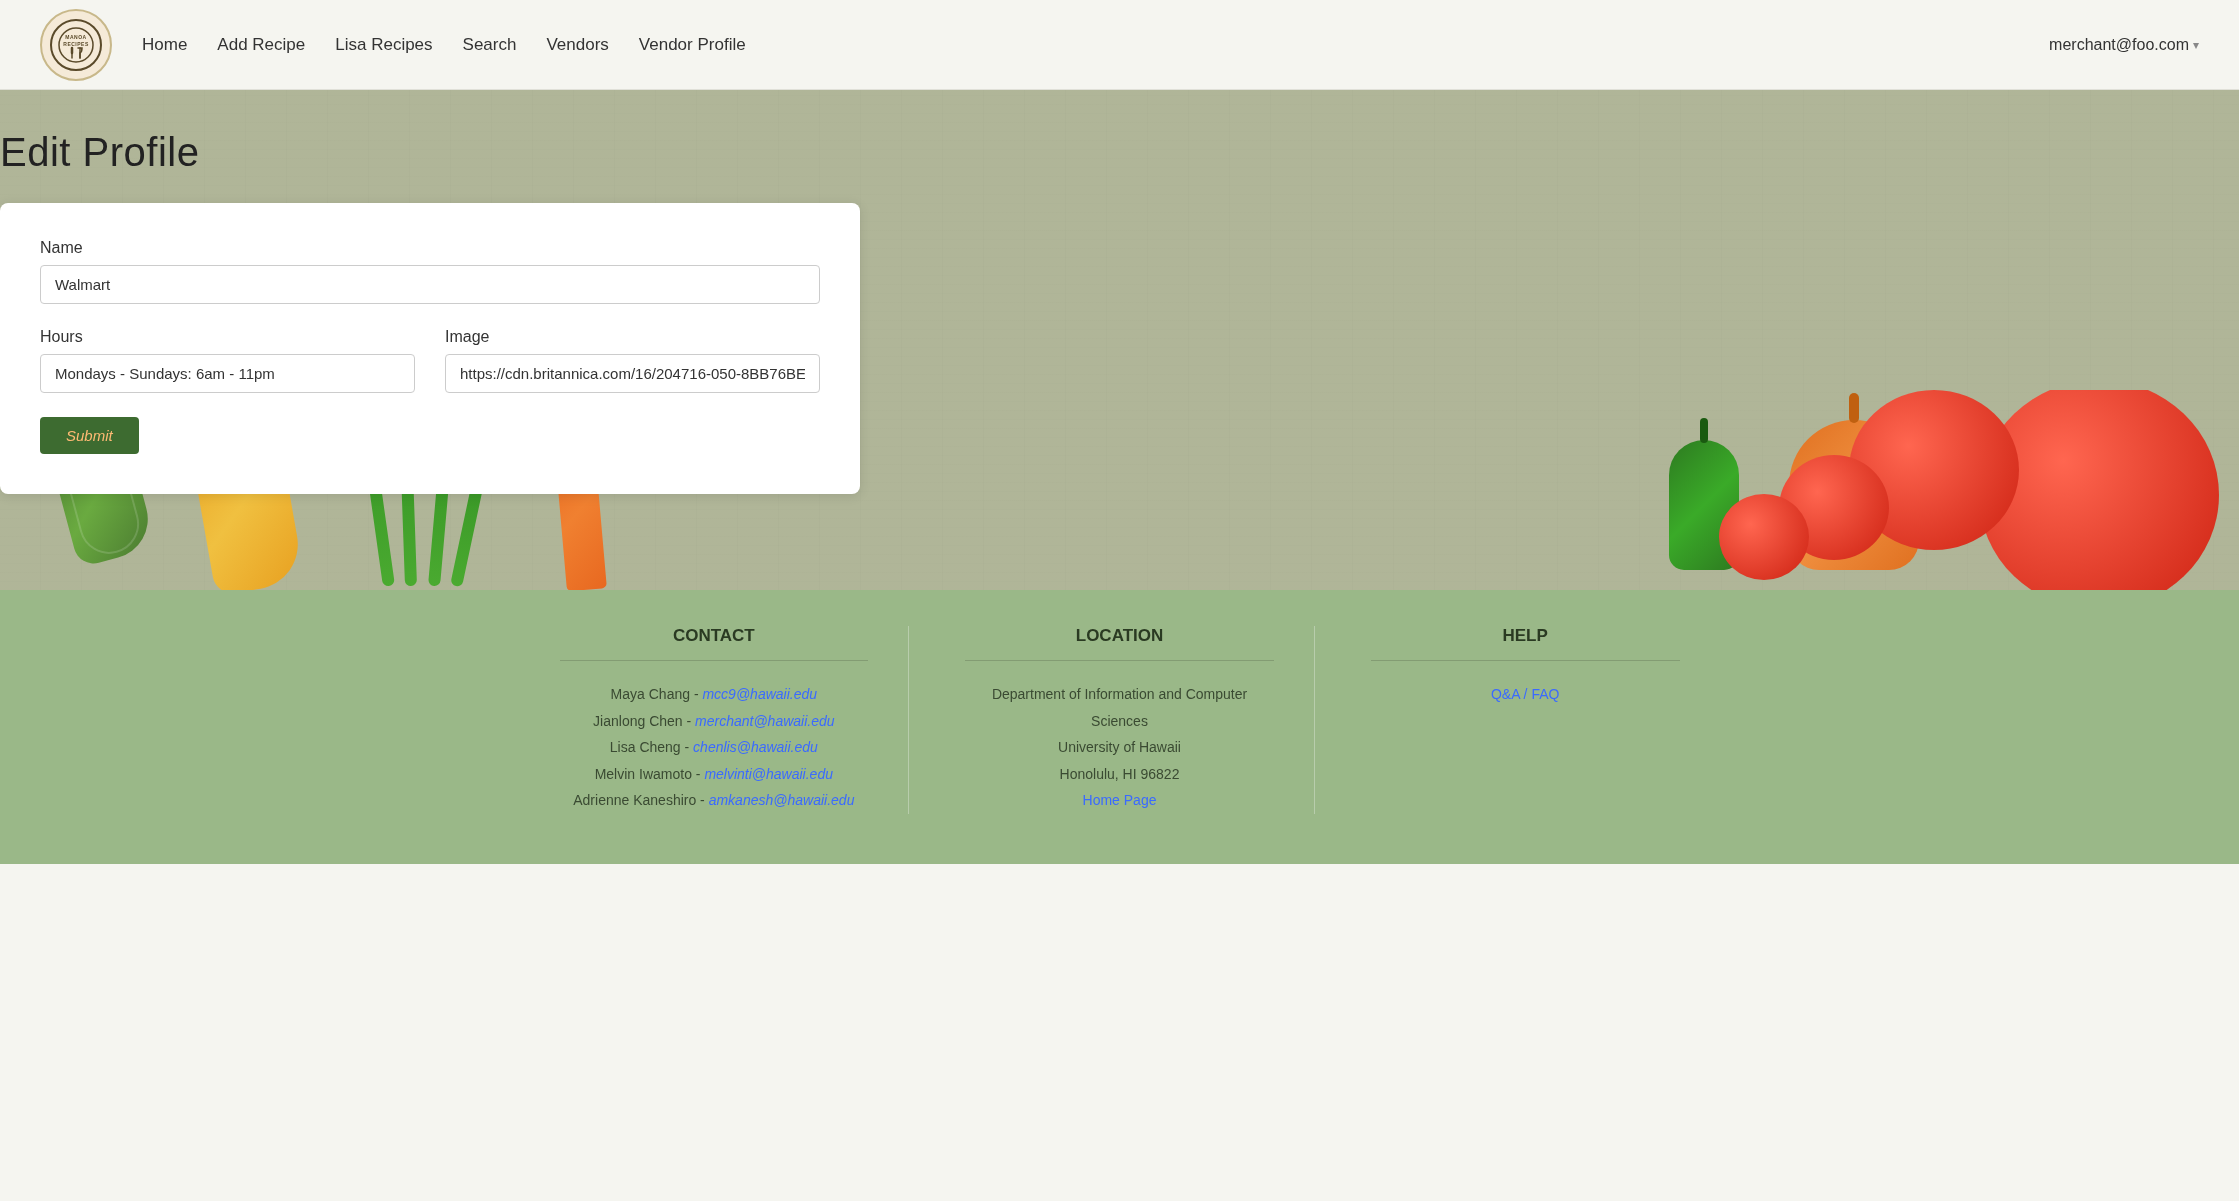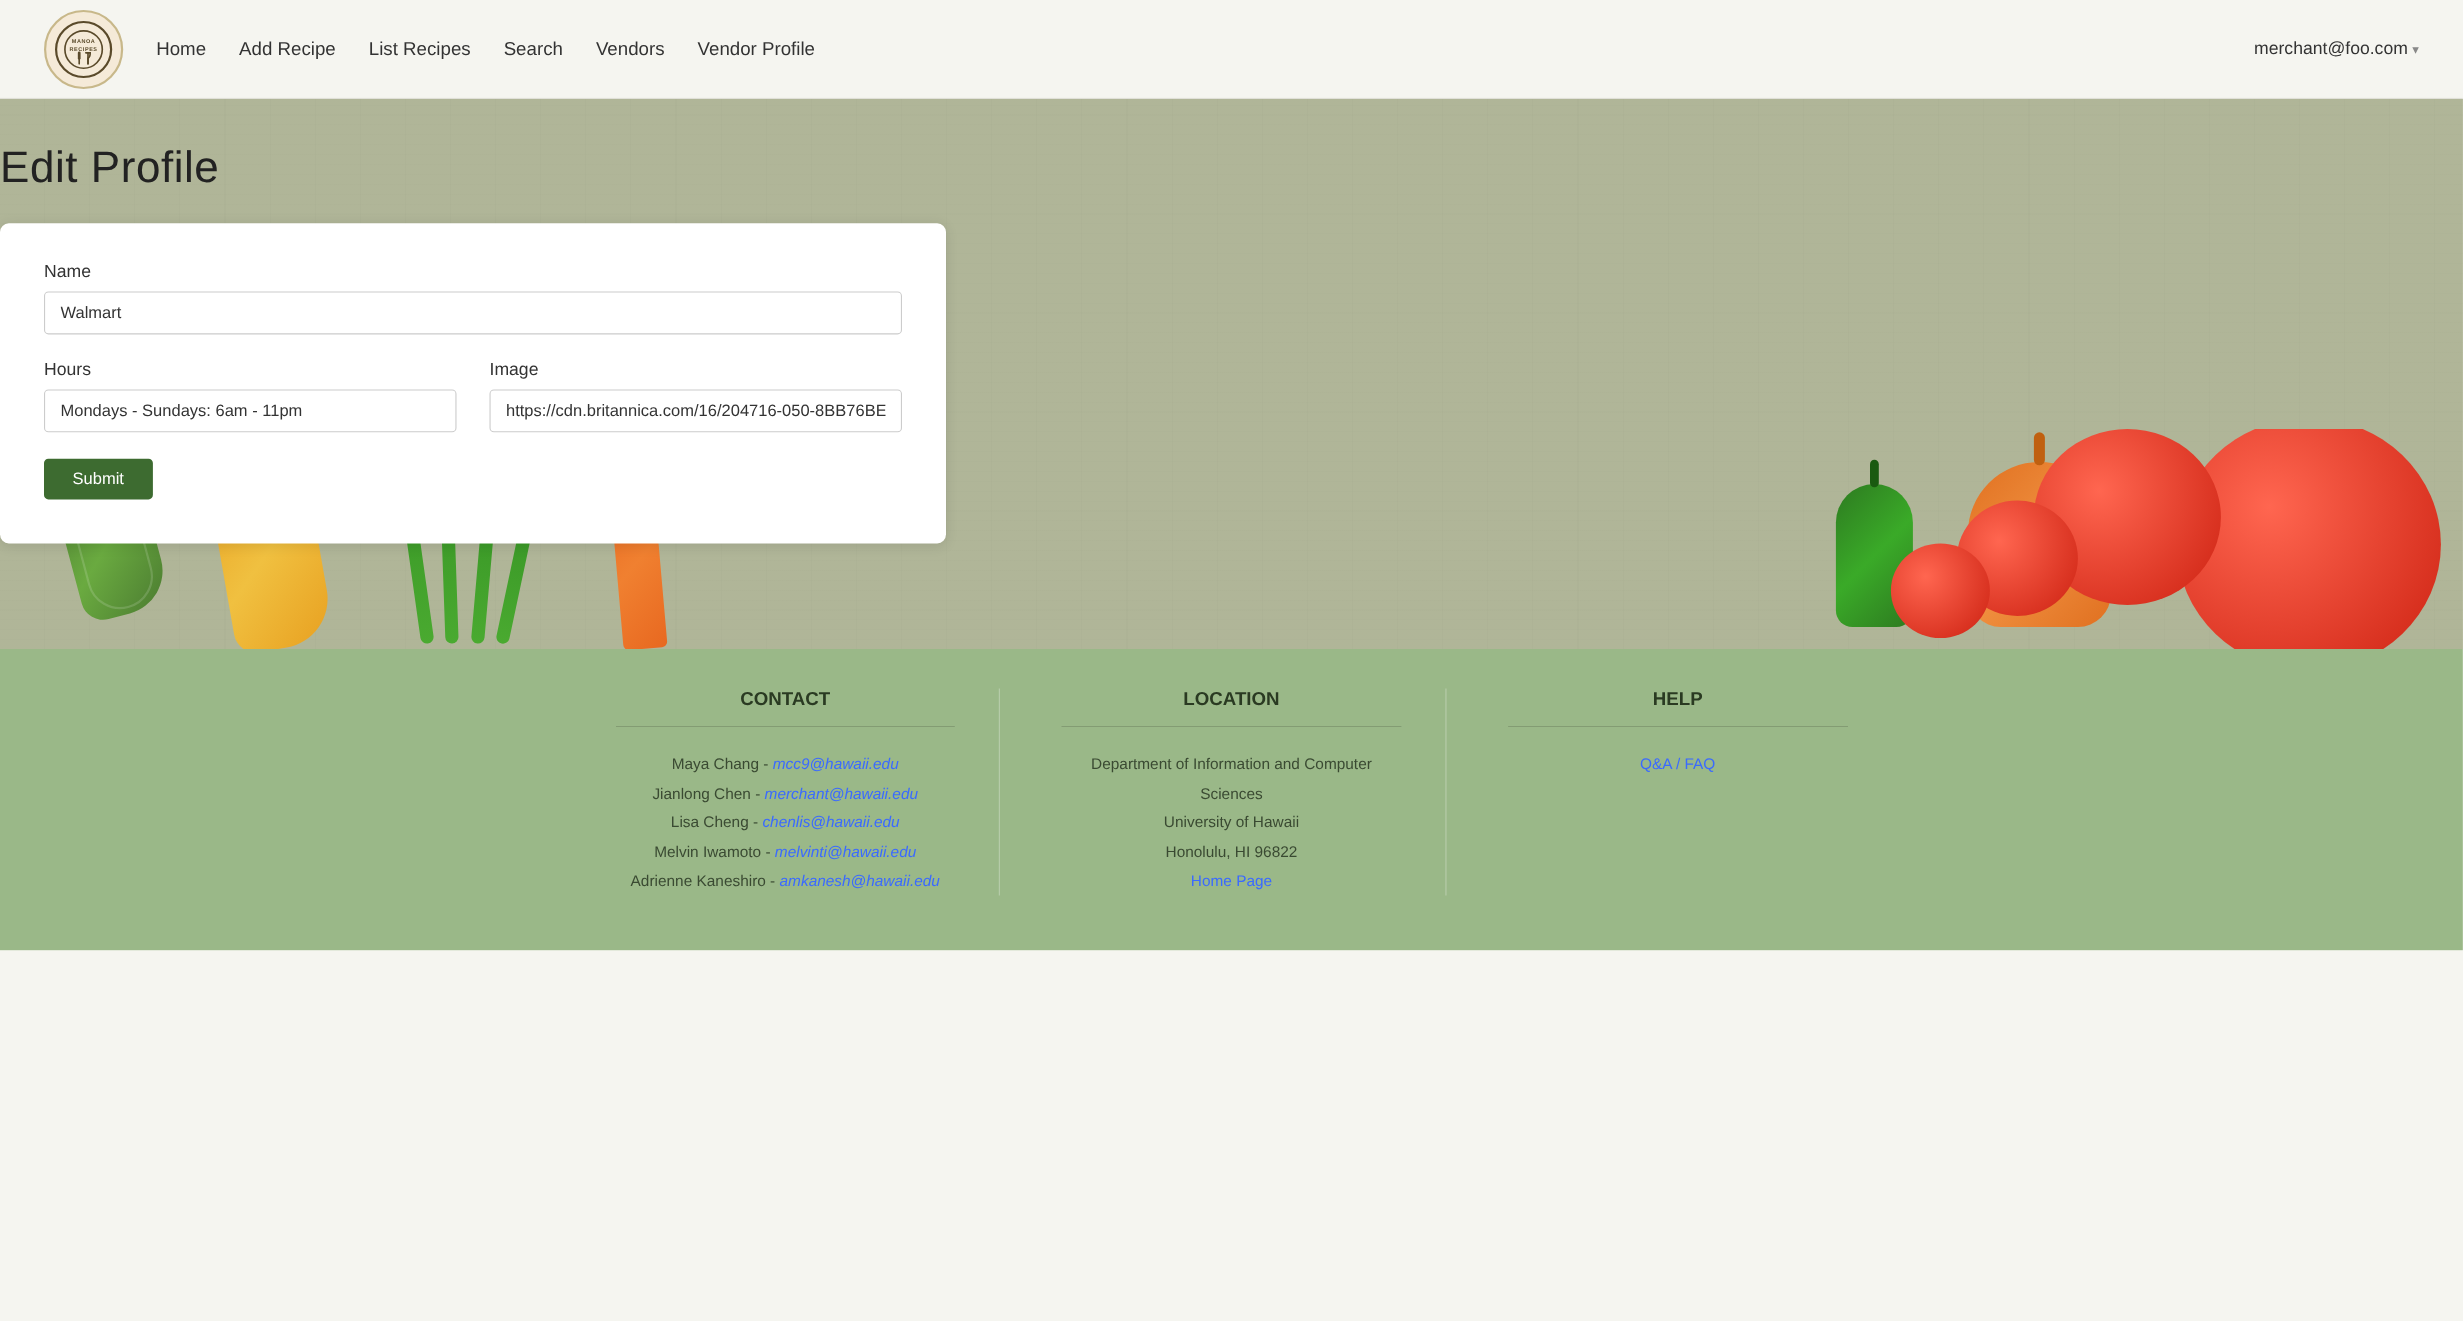--- a/index.html
+++ b/index.html
@@ -233,26 +233,27 @@
     .form-group input {
       border: 1px solid #ccc;
       border-radius: 4px;
       padding: 10px 14px;
       font-size: 15px;
       color: #333;
       outline: none;
     }
     .btn-submit {
       background: #3d6b30;
-      color: #ffffff;
+      color: #fdba74;
       border: none;
       border-radius: 4px;
       padding: 10px 26px;
       font-size: 15px;
       cursor: pointer;
+      font-style: italic;
     }
 
     
     footer {
       background: #9ab888;
       padding: 36px 0 50px;
     }
     .footer-inner {
       display: flex;
       max-width: 1200px;
@@ -302,21 +303,21 @@
         <line x1="15" y1="22" x2="15" y2="32" stroke="#5a4a2a" stroke-width="1.5" stroke-linecap="round"></line>
         <line x1="15" y1="22" x2="15" y2="27" stroke="#5a4a2a" stroke-width="2.5" stroke-linecap="round"></line>
         <line x1="23" y1="22" x2="23" y2="32" stroke="#5a4a2a" stroke-width="1.5" stroke-linecap="round"></line>
         <path d="M21 22 Q23 22 25 22 Q25 26 23 27 L23 32" fill="none" stroke="#5a4a2a" stroke-width="1.5" stroke-linecap="round"></path>
       </svg>
     </div>
   </div>
   <div class="nav-links">
     <a href="#">Home</a>
     <a href="#">Add Recipe</a>
-    <a href="#">List Recipes</a>
+    <a href="#">Lisa Recipes</a>
     <a href="#">Search</a>
     <a href="#">Vendors</a>
     <a href="#">Vendor Profile</a>
   </div>
   <div class="nav-user">merchant@foo.com</div>
 </nav>
 
 <div class="hero">
   <div class="hero-bg"></div>
 

